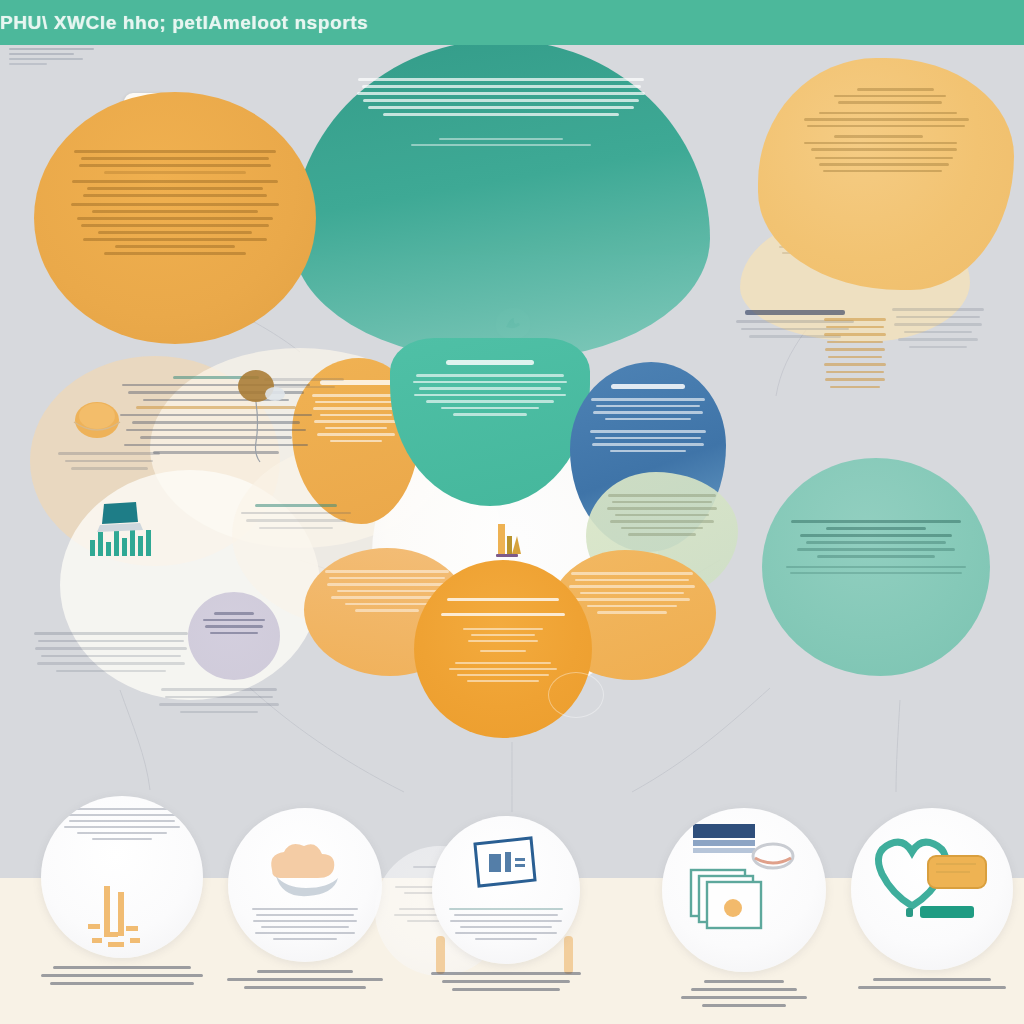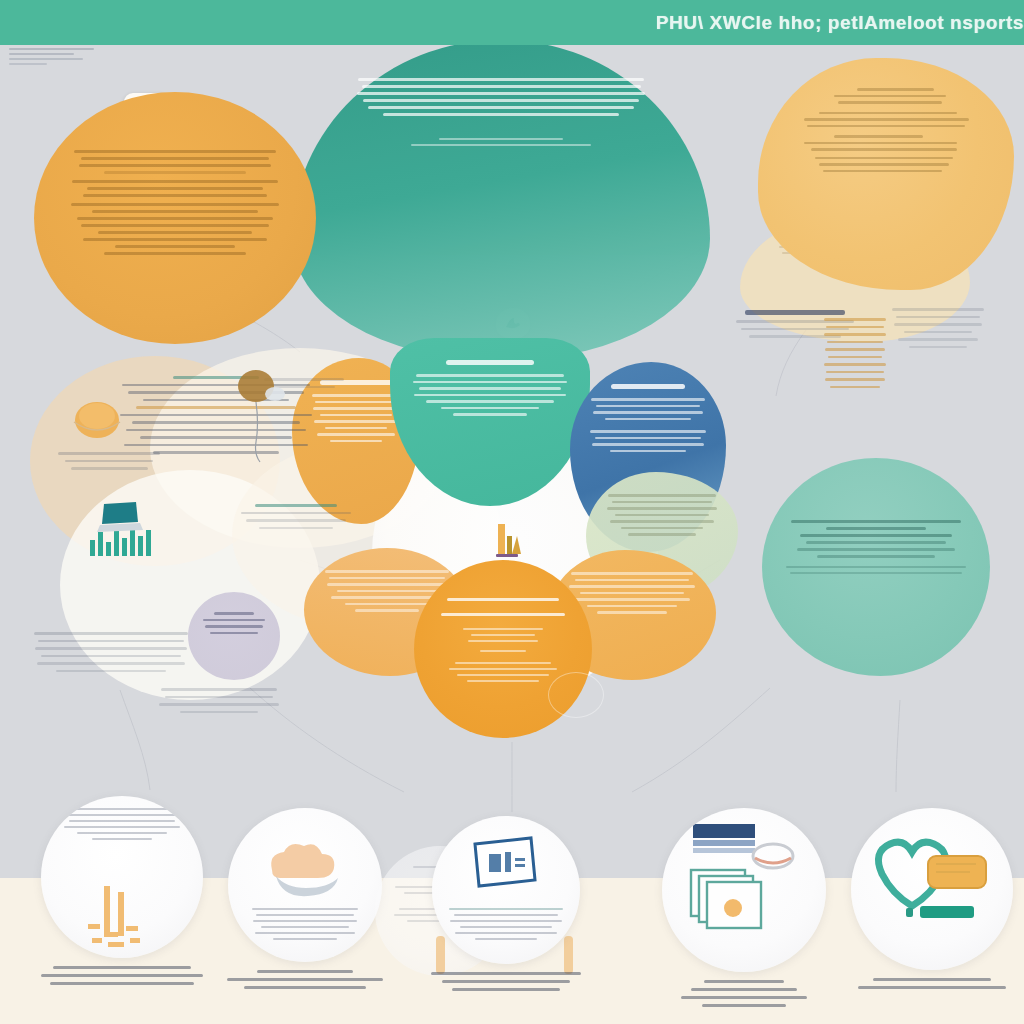--- a/index.html
+++ b/index.html
@@ -14,21 +14,21 @@
     position:relative;
     width:1024px; height:1024px;
     overflow:hidden;
     background:#d7d9dd;
   }
 
   
   .header{
     position:absolute; left:0; top:0; width:1024px; height:45px;
     background:#4cb89b;
-    display:flex; align-items:center; justify-content:flex-end;
+    display:flex; align-items:center; justify-content:flex-start;
     z-index:40;
   }
   .header-title{
     color:#f3fbf8; font-size:19px; letter-spacing:.6px;
     font-weight:600;
     filter:blur(.35px);
     opacity:.93;
     text-shadow:0 0 1px rgba(255,255,255,.55), .7px .2px 0 rgba(255,255,255,.30);
   }
 

